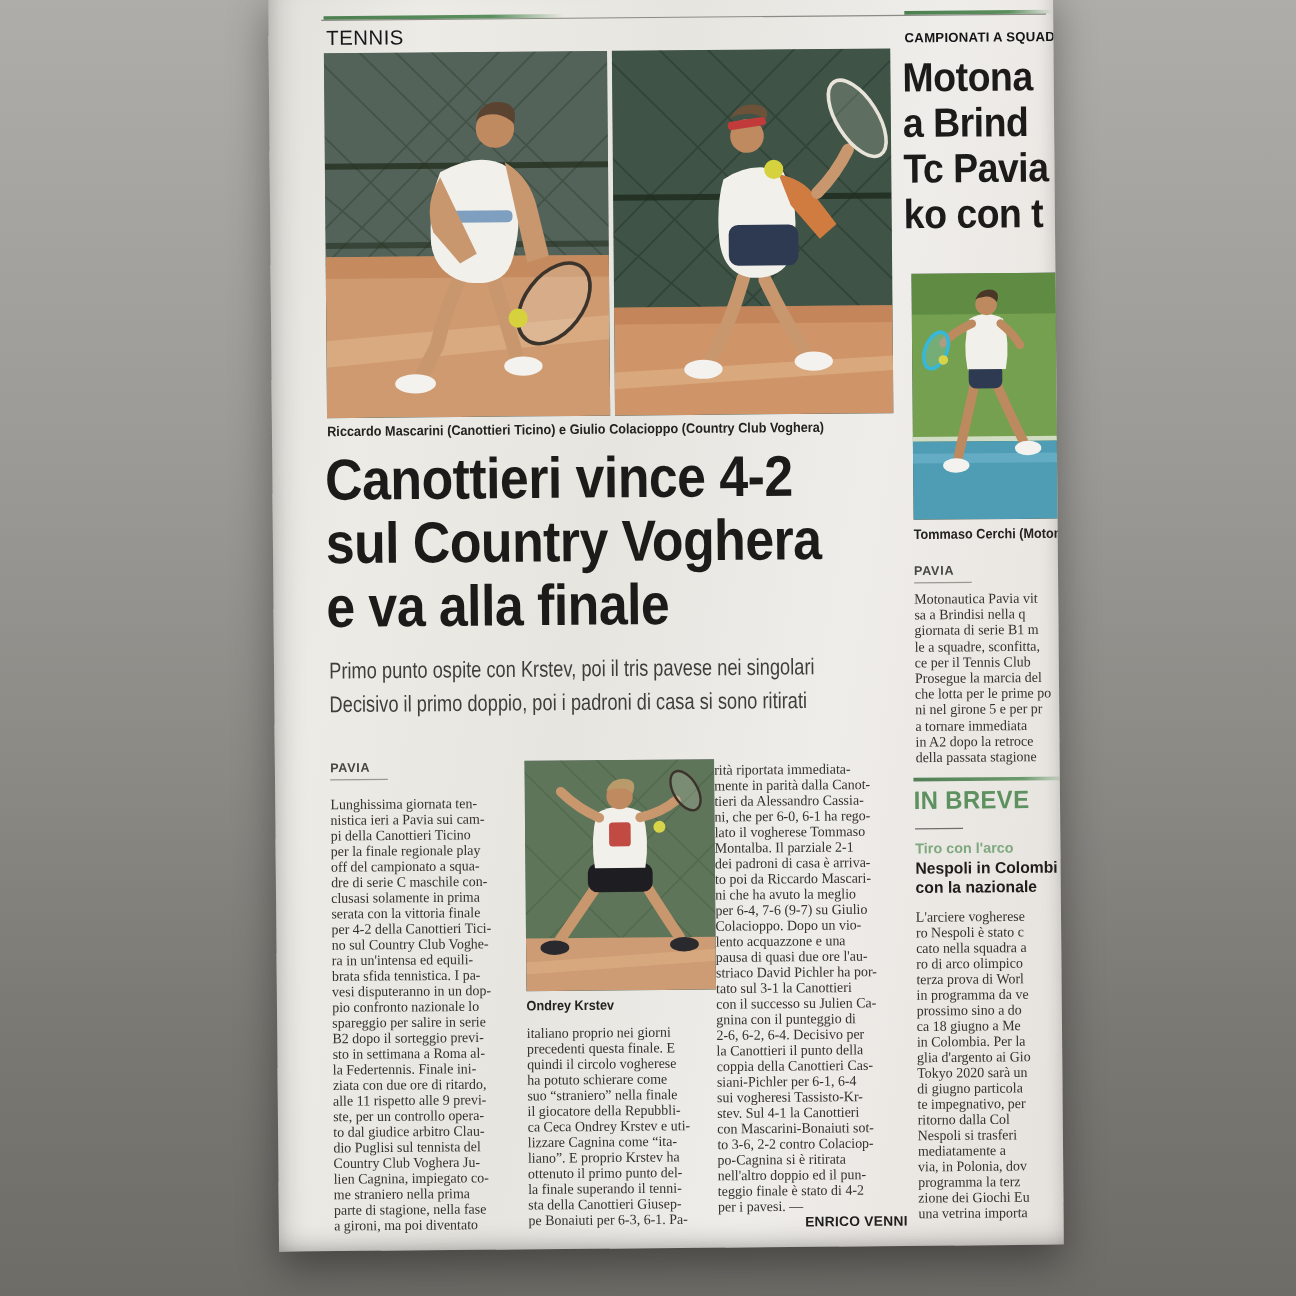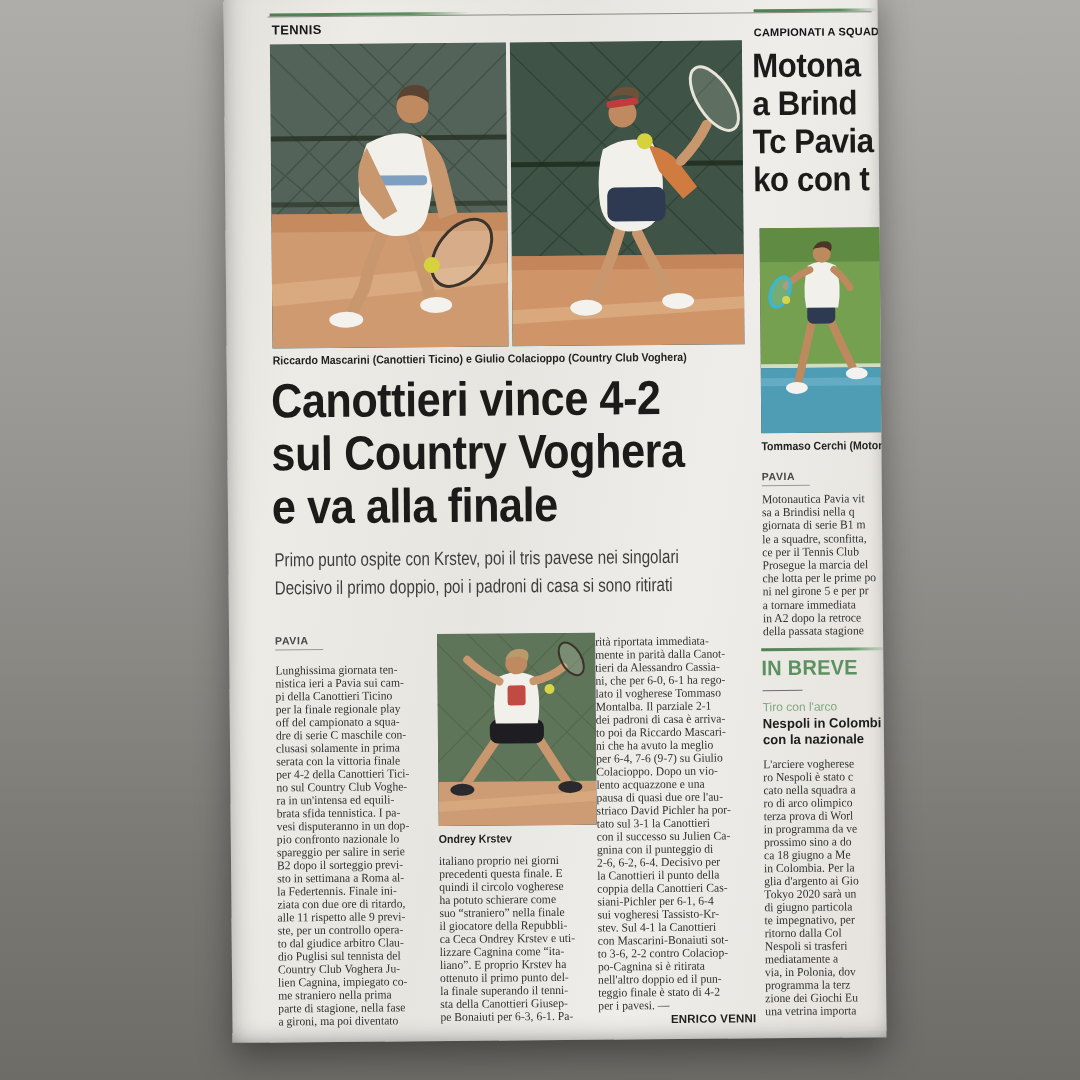--- a/index.html
+++ b/index.html
@@ -11,36 +11,36 @@
   .paper{
     position:absolute;left:228px;top:-10px;width:654px;height:1050px;
     background:linear-gradient(100deg,#e2e0db 0%,#edebe6 16%,#e7e5e0 42%,#efede9 68%,#e5e2dd 100%);
     transform:rotate(-0.5deg);
     box-shadow:0 14px 34px rgba(0,0,0,.38), inset 16px 0 26px -16px rgba(0,0,0,.28), inset -10px 0 18px -12px rgba(0,0,0,.18), inset 0 -14px 22px -14px rgba(0,0,0,.30);
     overflow:hidden;
   }
   .abs{position:absolute;}
   .hairline{height:1px;background:#8b8a85;}
   .greenbar{height:3px;background:linear-gradient(90deg,#4c8050 0%,#5b8f5e 70%,rgba(91,143,94,0) 100%);}
-  .kicker{font-size:13px;font-weight:bold;color:#17171a;letter-spacing:.4px;}
+  .kicker{font-size:17px;font-weight:normal;color:#17171a;letter-spacing:.4px;}
   .photo{overflow:hidden;background:#54645a;}
   .photo svg{display:block;}
   .caption{font-size:11.5px;font-weight:bold;color:#23221f;white-space:nowrap;transform:scaleX(.92);transform-origin:left;}
   .headline div{font-size:48px;line-height:53px;font-weight:bold;color:#1c1b19;letter-spacing:-.5px;white-space:nowrap;transform:scaleX(.9);transform-origin:left;}
   .subhead div{font-size:19px;line-height:27.5px;color:#3f3e3b;white-space:nowrap;transform:scaleX(.8);transform-origin:left;}
   .dateline{font-size:10.5px;font-weight:bold;color:#474744;letter-spacing:.6px;}
   .dateline i{display:block;width:48px;height:1px;background:#9a9893;margin-top:3px;}
   .col div{font-family:"Liberation Serif",serif;font-size:12px;line-height:13px;height:13px;color:#34322e;white-space:nowrap;transform:scaleX(.97);transform-origin:left;}
   .byline{font-size:11.5px;font-weight:bold;color:#1f1e1c;text-align:right;letter-spacing:.2px;}
   .sidekicker{font-size:11px;font-weight:bold;color:#141417;letter-spacing:.2px;white-space:nowrap;}
   .sidehead div{font-size:34px;line-height:38px;font-weight:bold;color:#1c1b19;letter-spacing:-.5px;white-space:nowrap;transform:scaleX(.92);transform-origin:left;}
   .ibrule{height:3px;background:linear-gradient(90deg,#527f55,#6b9a6d 75%,rgba(107,154,109,.2));}
   .ibtitle{font-size:21px;font-weight:bold;color:#5d9160;letter-spacing:.3px;transform:scaleX(.95);transform-origin:left;}
   .ibsubrule{height:1px;background:#6f6e6a;}
-  .ibkicker{font-size:12px;font-weight:normal;color:#7fa87f;}
+  .ibkicker{font-size:12px;font-weight:bold;color:#7fa87f;}
   .ibhead div{font-size:13.5px;line-height:16px;font-weight:bold;color:#1e1d1b;white-space:nowrap;transform:scaleX(.97);transform-origin:left;}
   .sb div{line-height:13.2px;height:13.2px;}
 </style>
 </head>
 <body>
 
 <div class="stage">
   <div class="paper">
 
     <div class="abs hairline" style="left:44px;top:24px;width:604px;"></div>

